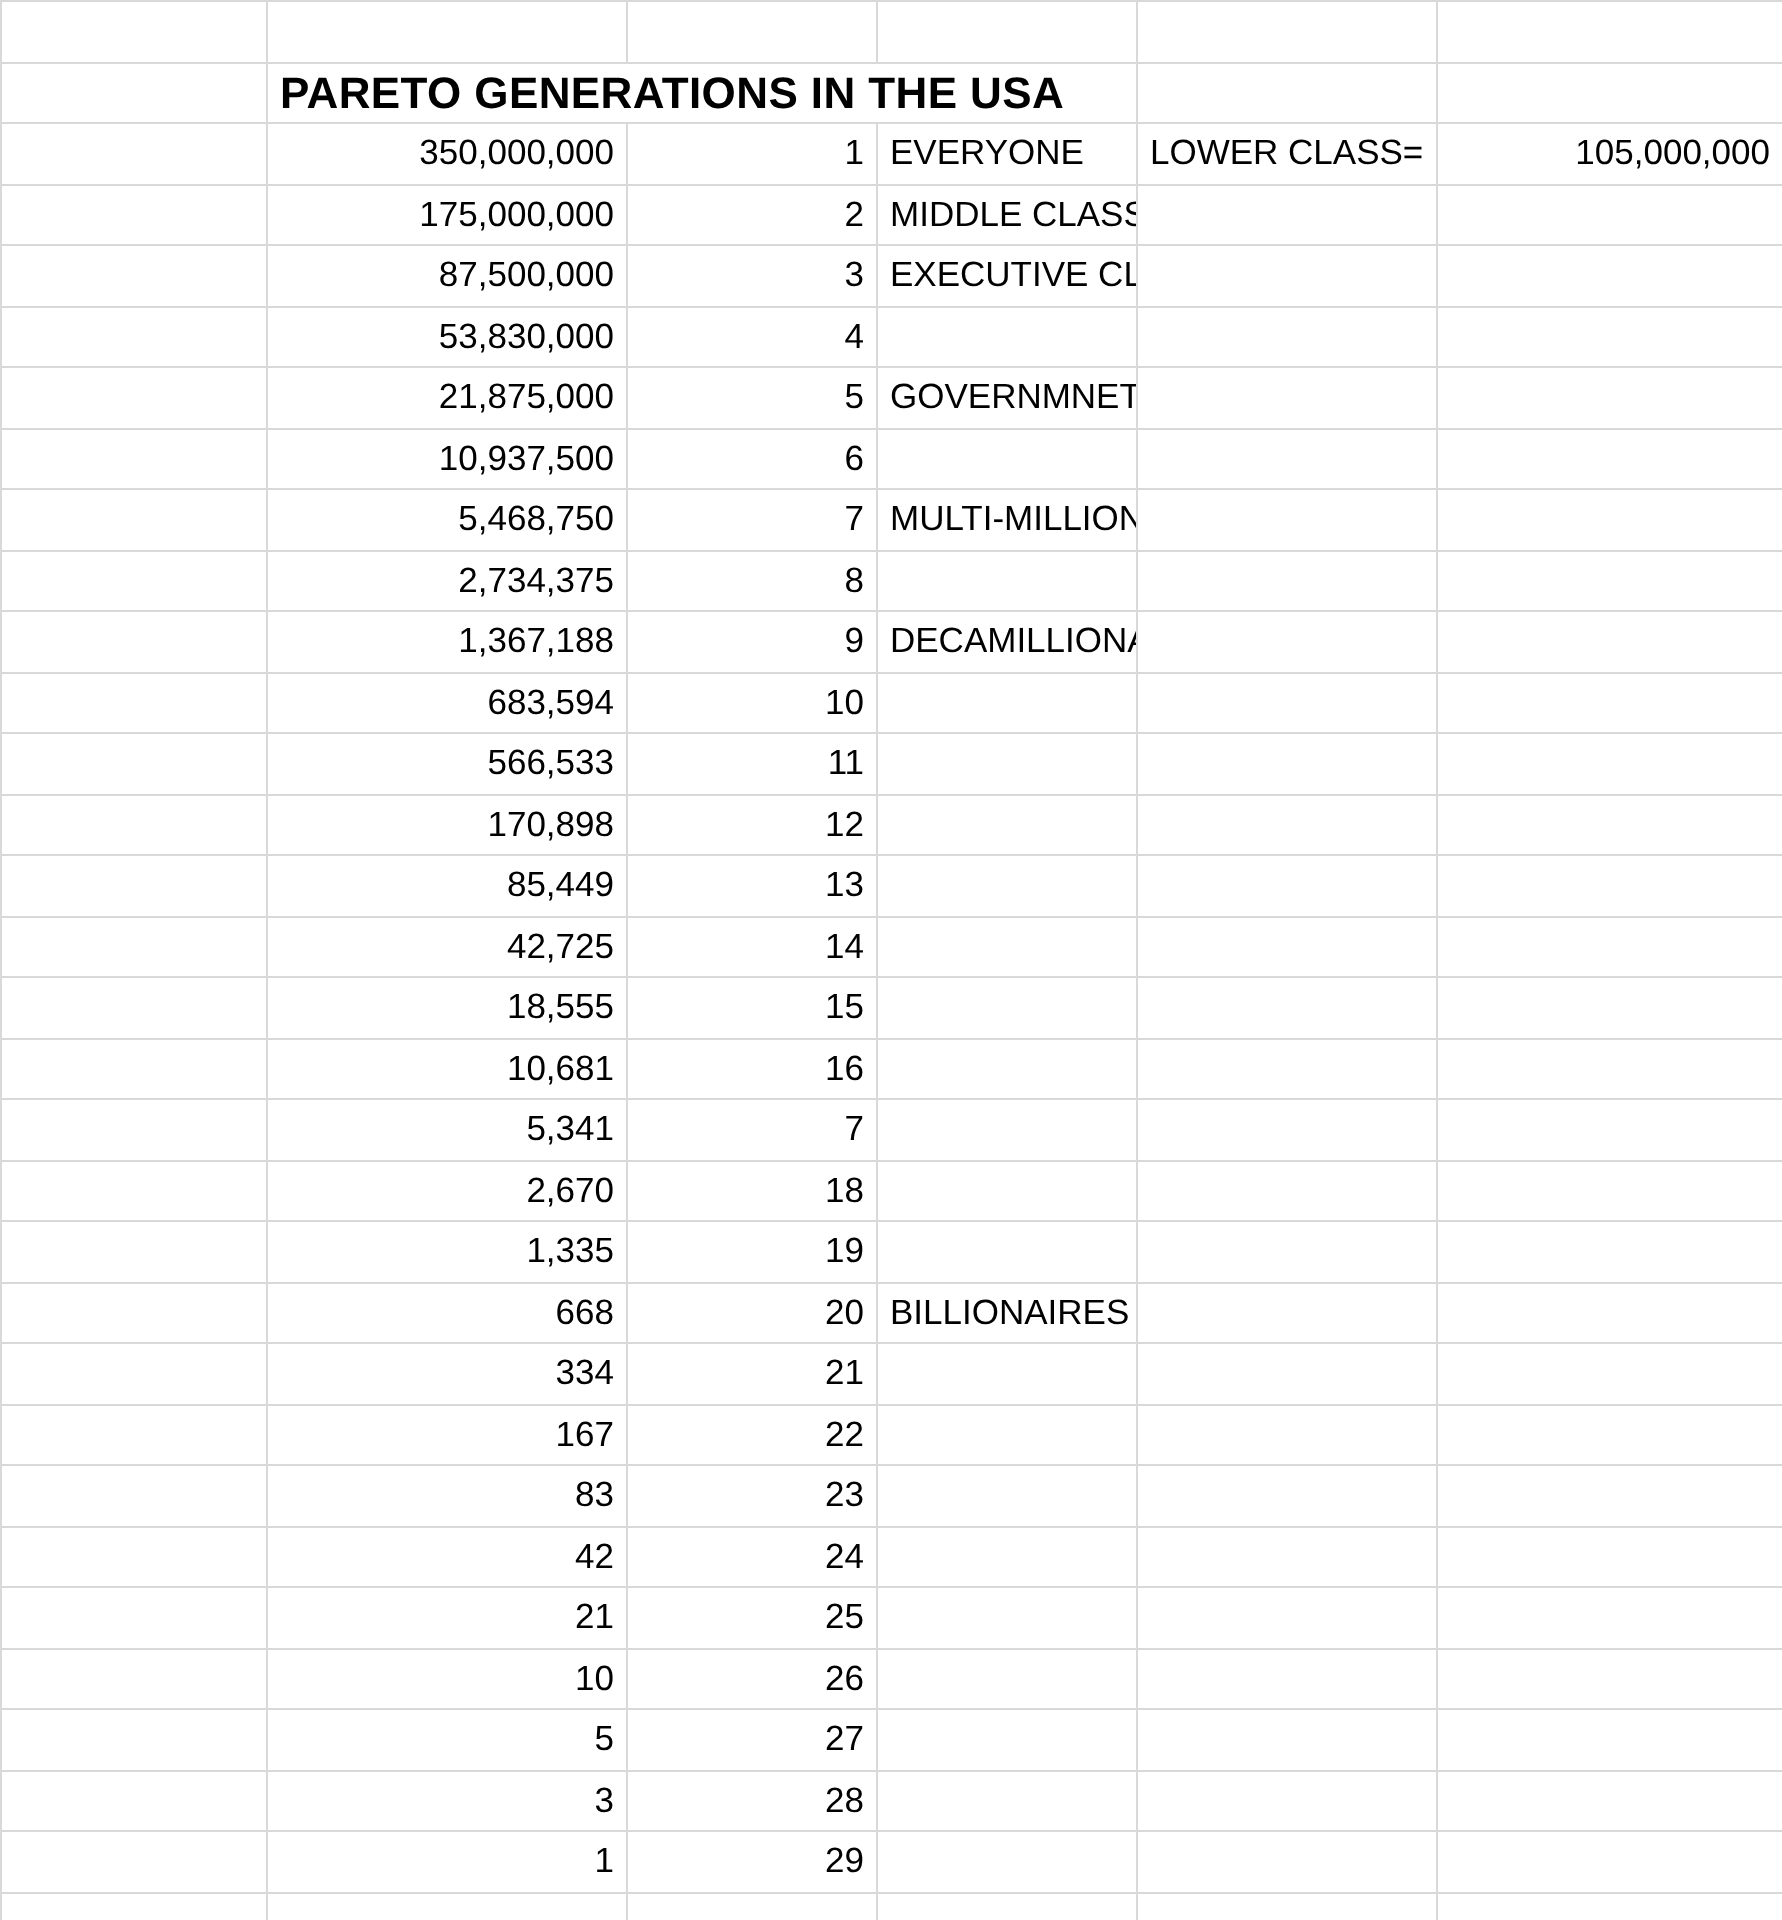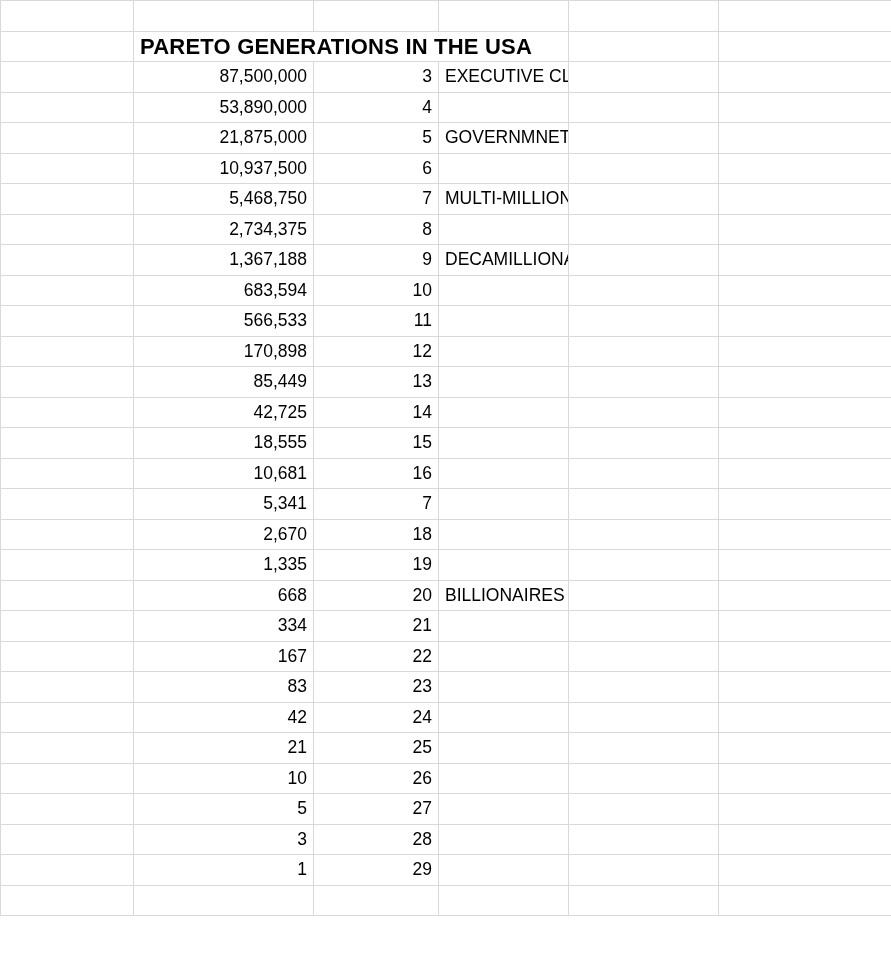--- a/index.html
+++ b/index.html
@@ -83,29 +83,45 @@
           <td class="blank"></td>
         </tr>
         <tr class="title-row">
           <td class="blank"></td>
           <td class="title-cell" colspan="3">PARETO GENERATIONS IN THE USA</td>
           <td class="blank"></td>
           <td class="blank"></td>
         </tr>
         <tr>
           <td class="blank"></td>
+          <td class="num">350,000,000</td>
+          <td class="idx">1</td>
+          <td class="txt">EVERYONE</td>
+          <td class="lower-class-label">LOWER CLASS=</td>
+          <td class="lower-class-value">105,000,000</td>
+        </tr>
+        <tr>
+          <td class="blank"></td>
+          <td class="num">175,000,000</td>
+          <td class="idx">2</td>
+          <td class="txt">MIDDLE CLASS</td>
+          <td class="blank"></td>
+          <td class="blank"></td>
+        </tr>
+        <tr>
+          <td class="blank"></td>
           <td class="num">87,500,000</td>
           <td class="idx">3</td>
           <td class="txt">EXECUTIVE CLASS</td>
           <td class="blank"></td>
           <td class="blank"></td>
         </tr>
         <tr>
           <td class="blank"></td>
-          <td class="num">53,890,000</td>
+          <td class="num">53,830,000</td>
           <td class="idx">4</td>
           <td class="txt"></td>
           <td class="blank"></td>
           <td class="blank"></td>
         </tr>
         <tr>
           <td class="blank"></td>
           <td class="num">21,875,000</td>
           <td class="idx">5</td>
           <td class="txt">GOVERNMNET EMPLOYEES</td>

